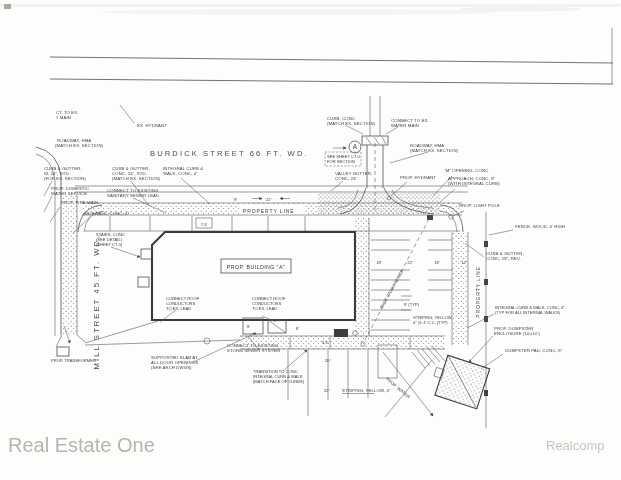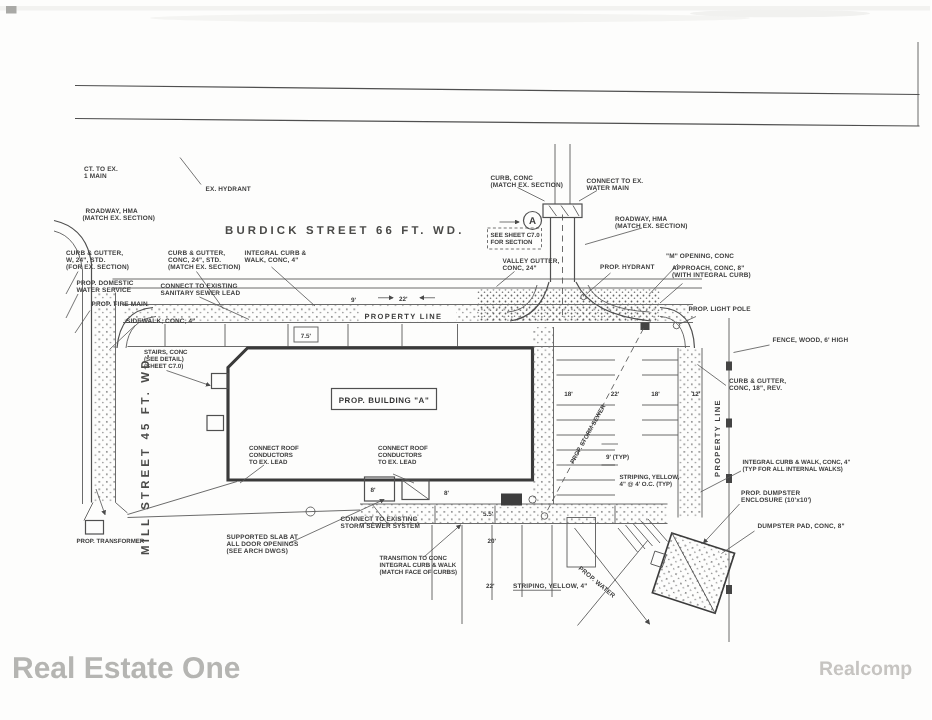--- a/index.html
+++ b/index.html
@@ -1,17 +1,17 @@
 <!DOCTYPE html>
 <html><head>
 <meta charset="utf-8">
 <style>
   html,body{margin:0;padding:0;background:#ffffff;}
   .canvas{position:relative;width:621px;height:480px;background:#fdfdfc;overflow:hidden;
-          font-family:"Liberation Sans", sans-serif;font-weight:bold;}
+          font-family:"Liberation Sans", sans-serif;}
   svg{position:absolute;left:0;top:0;}
   svg text{font-family:"Liberation Sans", sans-serif;fill:#3e3e3e;}
   .ann{font-size:4.3px;letter-spacing:0.1px;}
   .ann-sm{font-size:4.1px;}
   .dim{font-size:4.2px;fill:#3a3a3a;}
   .street{font-size:7.6px;letter-spacing:2.1px;fill:#4a4a48;}
   .plabel{font-size:5px;letter-spacing:0.9px;fill:#3c3c3c;}
   .bldg{font-size:5.3px;letter-spacing:0.4px;fill:#333;}
   .wm-left{font-size:20px;fill:#b5b5b2;}
   .wm-right{font-size:13px;fill:#c6c4c1;}

